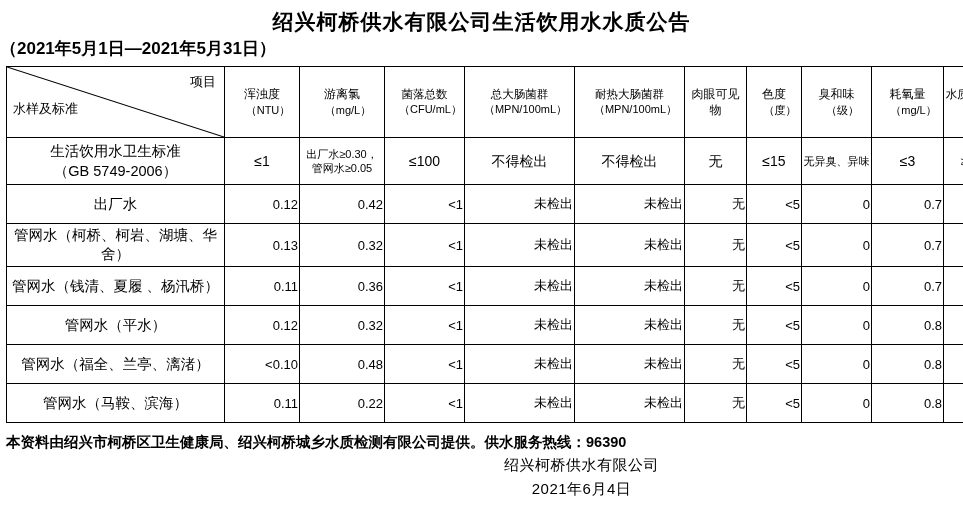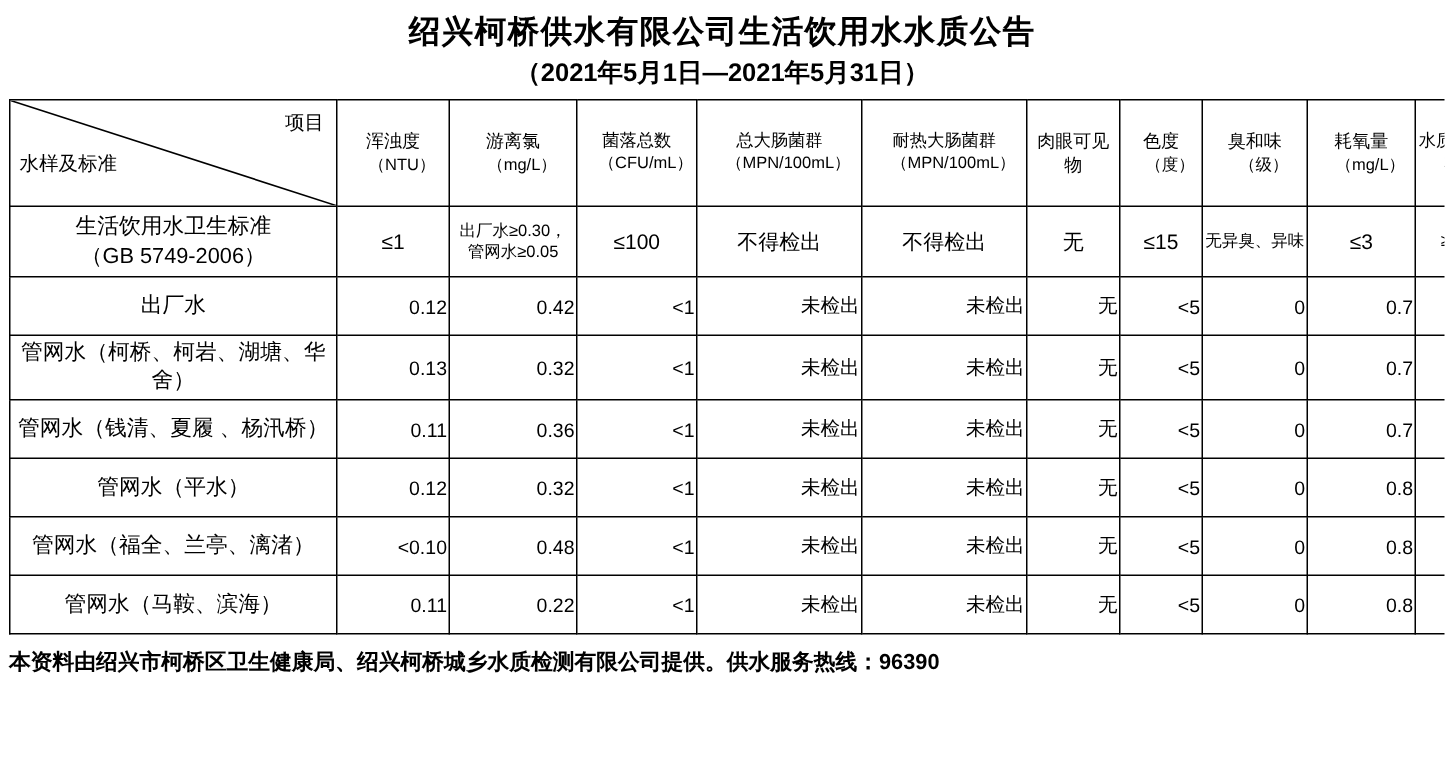--- a/index.html
+++ b/index.html
@@ -22,21 +22,21 @@
   }
   .title {
     text-align: center;
     font-size: 21px;
     font-weight: bold;
     letter-spacing: 1px;
     padding-top: 8px;
     line-height: 28px;
   }
   .subtitle {
-    text-align: center;
+    text-align: left;
     font-size: 17px;
     font-weight: bold;
     line-height: 26px;
     padding-bottom: 4px;
   }
   table.report {
     border-collapse: collapse;
     width: 951px;
     margin: 0 6px;
     table-layout: fixed;
@@ -297,14 +297,18 @@
         <td class="num">&lt;5</td>
         <td class="num">0</td>
         <td class="num">0.8</td>
         <td class="num">100%</td>
       </tr>
     </tbody>
   </table>
 
   <div class="footnote">本资料由绍兴市柯桥区卫生健康局、绍兴柯桥城乡水质检测有限公司提供。供水服务热线：96390</div>
 
+  <div class="sign">
+    <div>绍兴柯桥供水有限公司</div>
+    <div>2021年6月4日</div>
+  </div>
 
 </div>
 
 </body></html>

